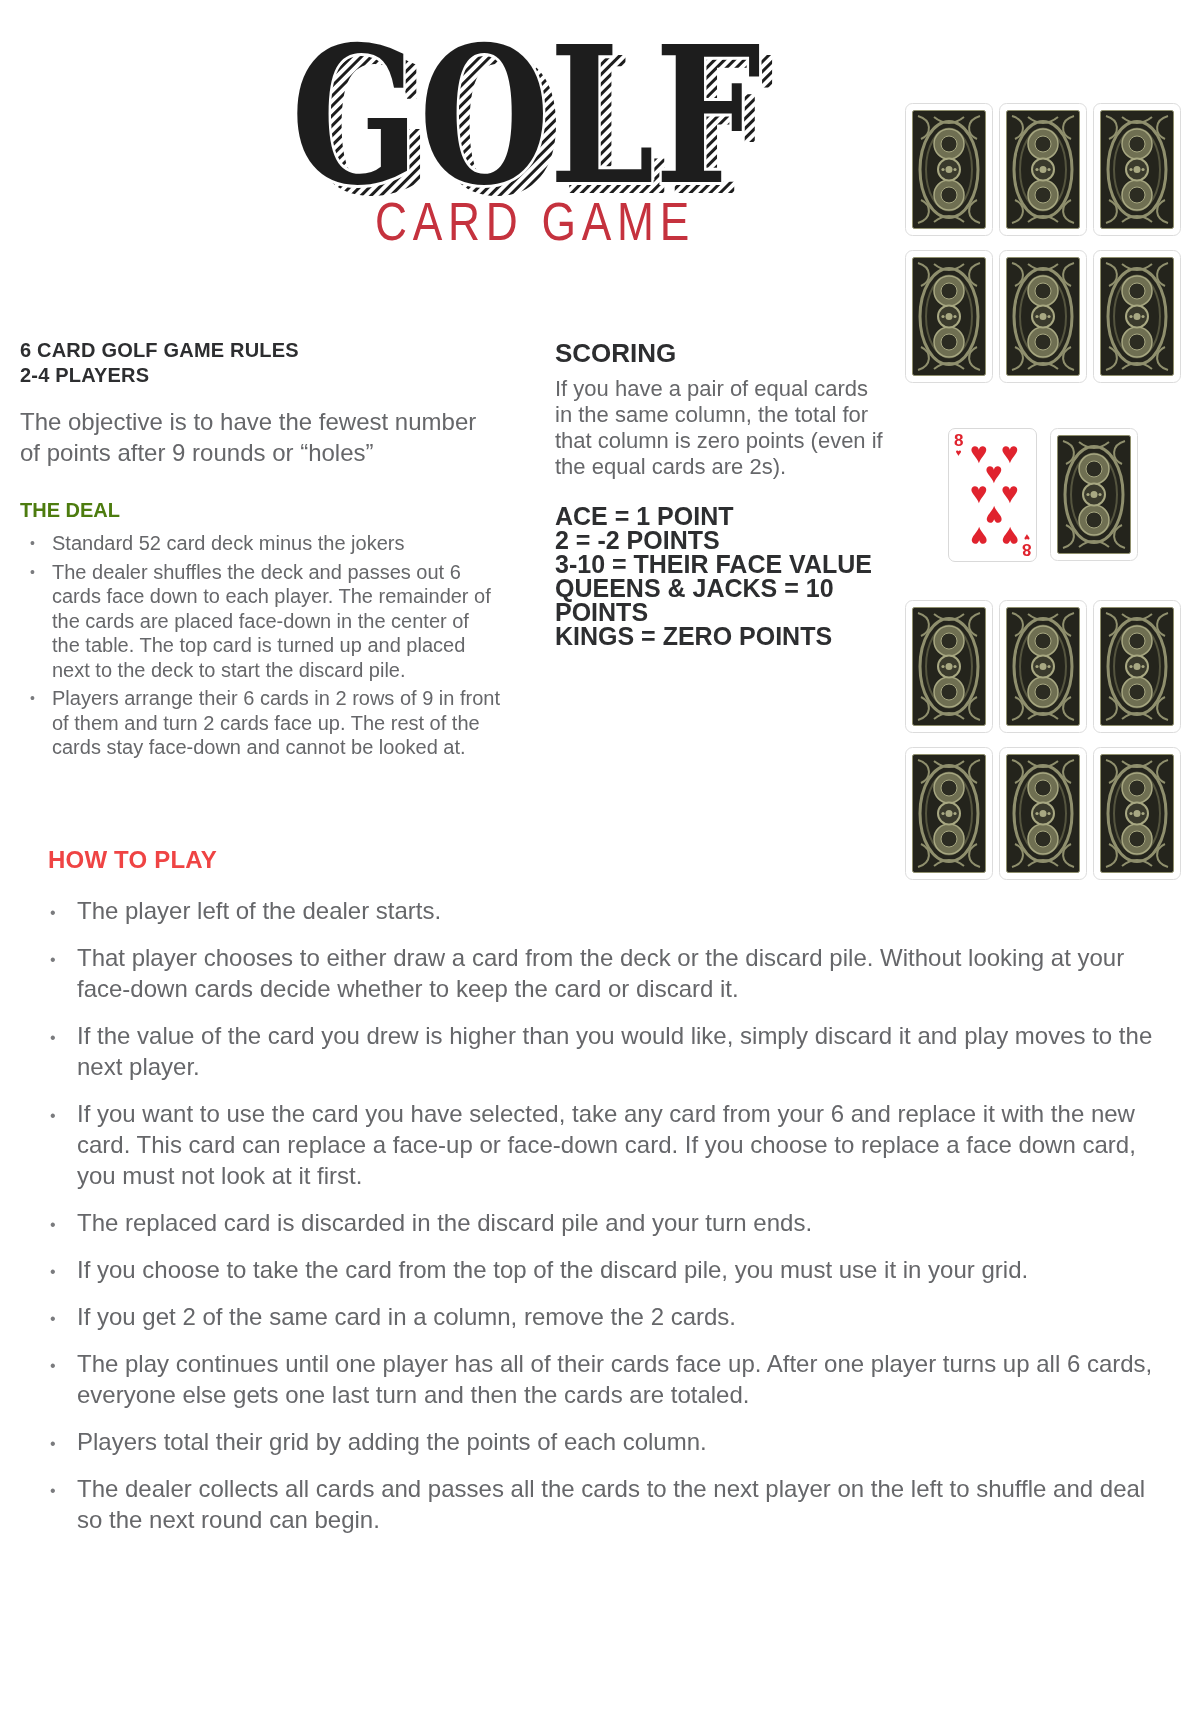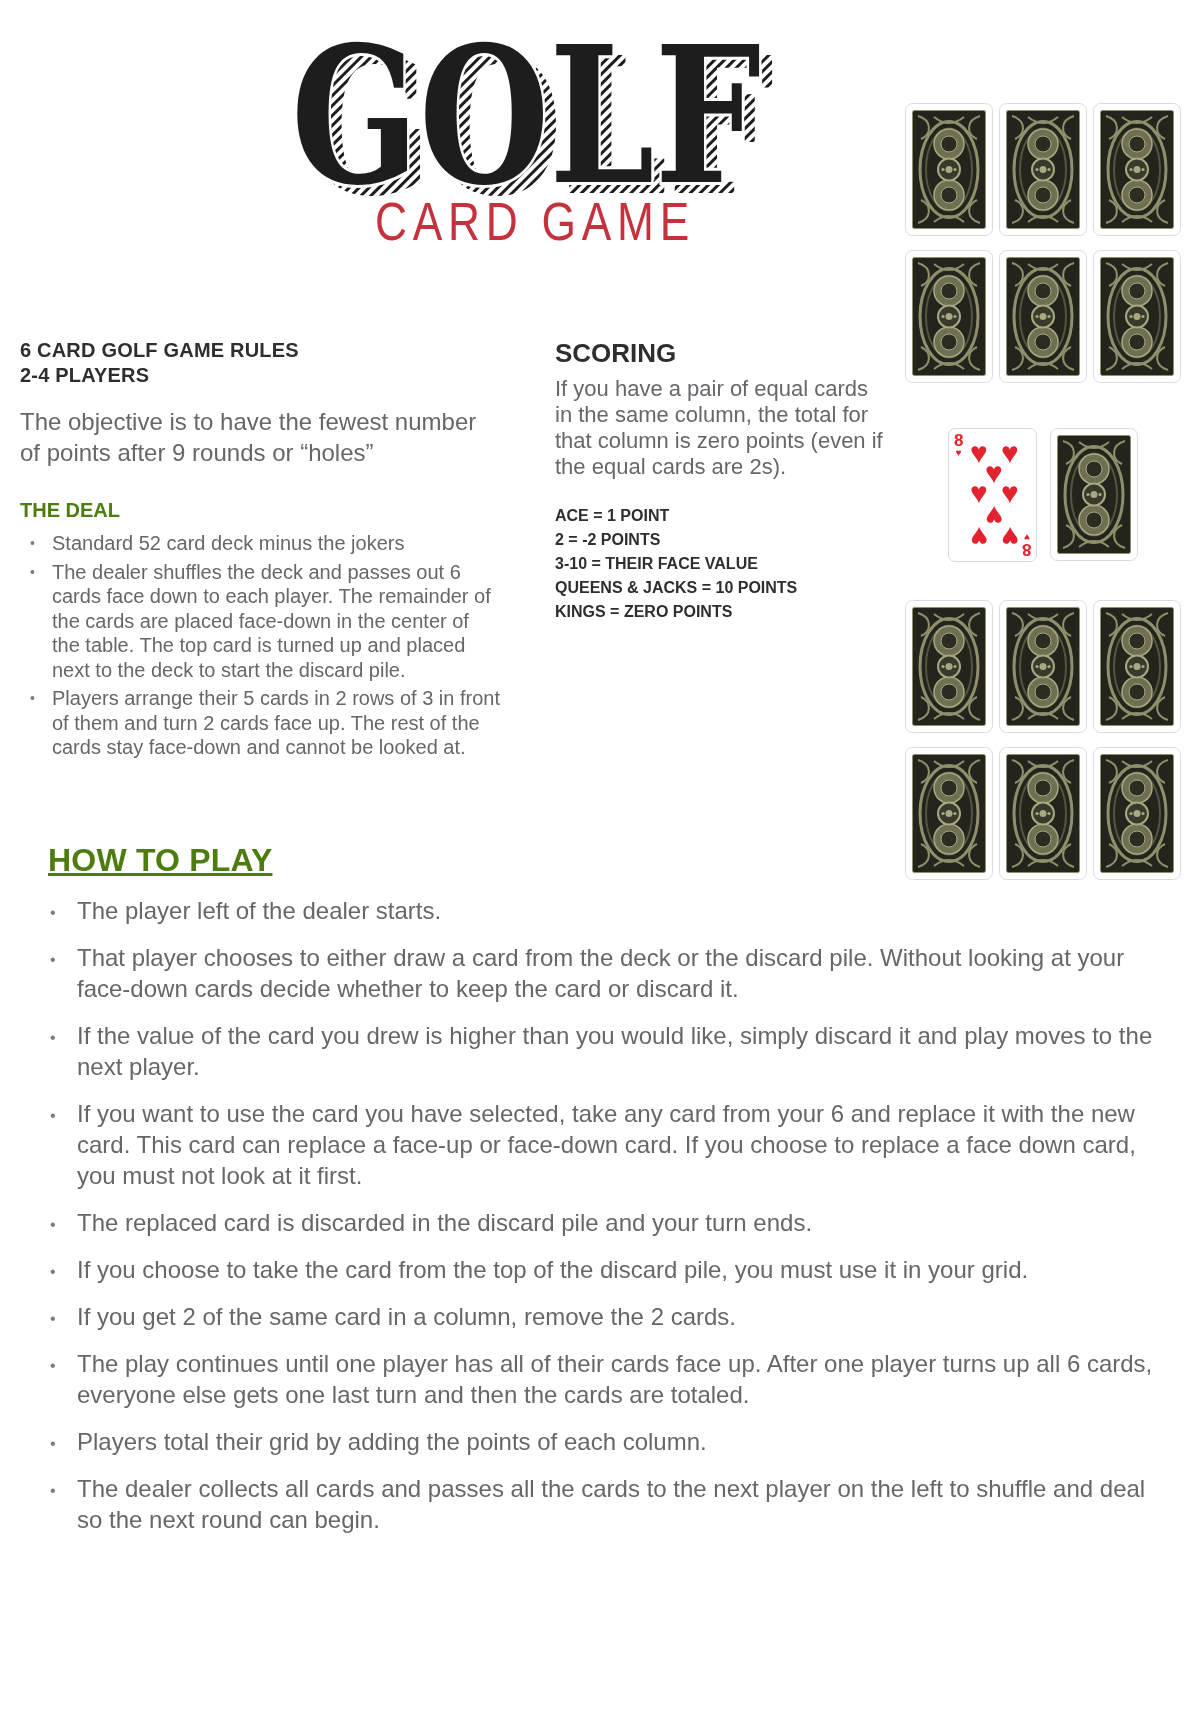--- a/index.html
+++ b/index.html
@@ -46,25 +46,25 @@
 
   ul.deal { list-style:none; margin:8px 0 0 0; padding:0; }
   ul.deal li {
     position:relative; padding-left:32px; font-size:20px; line-height:24.5px;
     color:#66676a; margin-bottom:4px;
   }
   ul.deal li::before { content:"•"; position:absolute; left:10px; top:0; font-size:14px; color:#7a7b7e; }
 
   .score-h { margin:0; font-size:26px; line-height:31px; color:#2d2e30; font-weight:700; }
   .score-intro { margin:7px 0 16px 0; font-size:22px; line-height:26px; color:#66676a; }
-  .score-vals { margin:24px 0 0 0; font-size:16px; line-height:24px; color:#2d2e30; font-weight:700; }
+  .score-vals { margin:24px 0 0 0; font-size:25px; line-height:24px; color:#2d2e30; font-weight:700; }
   .score-vals div { margin-bottom:0px; }
 
   .howto { position:absolute; left:45px; top:845px; width:1125px; }
-  .howto h2 { margin:0 0 20px 3px; font-size:32px; line-height:30px; color:#4d7c0f; font-weight:700; letter-spacing:0.2px;text-decoration:underline; }
+  .howto h2 { margin:0 0 20px 3px; font-size:24px; line-height:30px; color:#ef4444; font-weight:700; letter-spacing:0.2px; }
   ul.play { list-style:none; margin:2px; padding:0; }
   ul.play li {
     position:relative; padding-left:30px; font-size:24px; line-height:31px;
     color:#66676a; margin-bottom:16px;
   }
   ul.play li::before { content:"•"; position:absolute; left:3px; top:2px; font-size:16px; color:#7a7b7e; }
 
   
   .footer-logo {
     position:absolute; left:576px; top:1608px; transform:translateX(-50%);
@@ -183,21 +183,21 @@
   <div class="col-left">
     <h3 class="mini">
       <span>6 CARD GOLF GAME RULES</span><br>
       <span>2-4 PLAYERS</span>
     </h3>
     <p class="objective">The objective is to have the fewest number of points after 9 rounds or “holes”</p>
     <h4 class="sub">THE DEAL</h4>
     <ul class="deal">
       <li>Standard 52 card deck minus the jokers</li>
       <li>The dealer shuffles the deck and passes out 6 cards face down to each player. The remainder of the cards are placed face-down in the center of the table. The top card is turned up and placed next to the deck to start the discard pile.</li>
-      <li>Players arrange their 5 cards in 2 rows of 3 in front of them and turn 2 cards face up. The rest of the cards stay face-down and cannot be looked at.</li>
+      <li>Players arrange their 6 cards in 2 rows of 9 in front of them and turn 2 cards face up. The rest of the cards stay face-down and cannot be looked at.</li>
     </ul>
   </div>
 
   <div class="col-score">
     <h3 class="score-h">SCORING</h3>
     <p class="score-intro">If you have a pair of equal cards in the same column, the total for that column is zero points (even if the equal cards are 2s).</p>
     <div class="score-vals">
       <div>ACE = 1 POINT</div>
       <div>2 = -2 POINTS</div>
       <div>3-10 = THEIR FACE VALUE</div>

